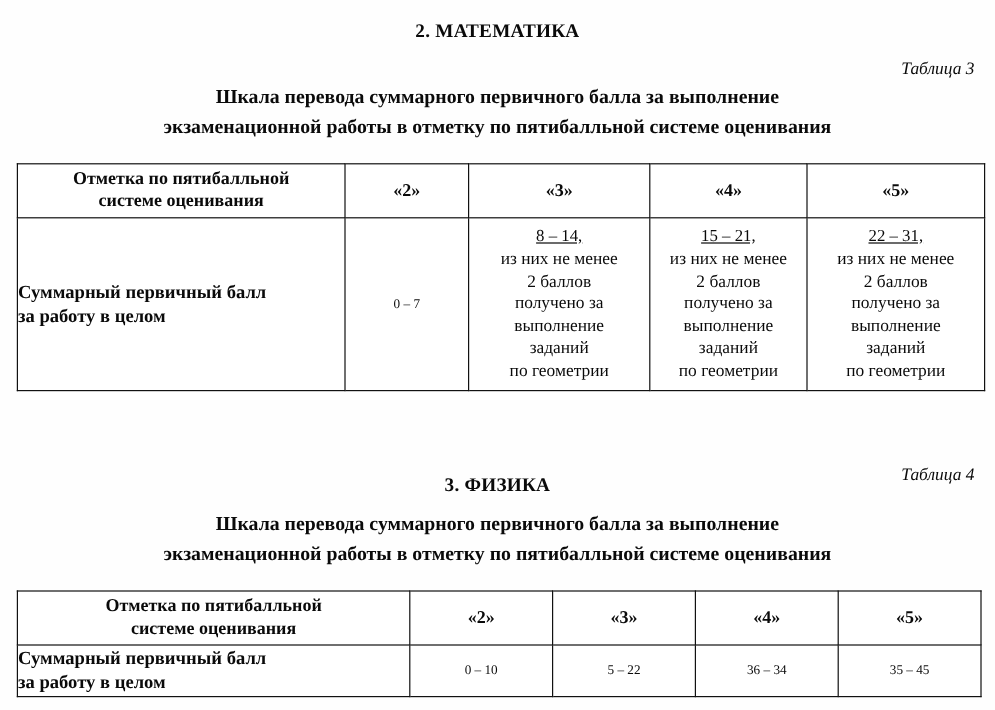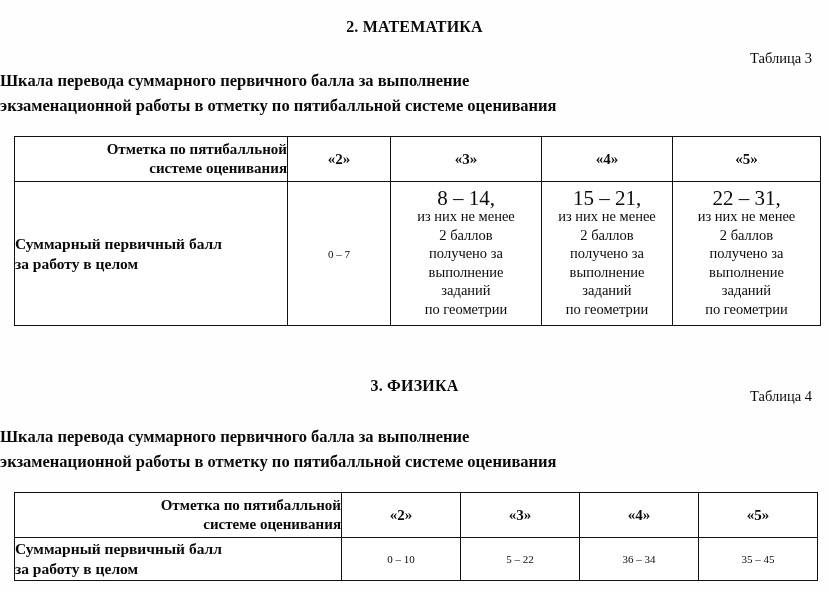--- a/index.html
+++ b/index.html
@@ -26,34 +26,36 @@
   .section-title {
     position: absolute;
     left: 0;
     width: 829px;
     text-align: center;
     font-weight: bold;
     font-size: 16px;
     letter-spacing: 0.2px;
   }
   #math-title { top: 18px; text-align: center; }
-  #phys-title { top: 377px; }
+  #phys-title { top: 396px; }
 
   .table-caption {
     position: absolute;
     right: 17px;
+    font-style: italic;
     font-size: 14.5px;
   }
   #caption-3 { top: 50px; }
   #caption-4 { top: 388px; }
 
   .scale-heading {
     position: absolute;
     left: 0;
     width: 829px;
+    text-align: center;
     font-weight: bold;
     font-size: 16.5px;
     line-height: 25px;
   }
   #math-heading { top: 68px; }
   #phys-heading { top: 424px; }
   .scale-heading .l1,
   .scale-heading .l2 { display: block; }
 
   
@@ -66,21 +68,21 @@
   table.grade-table td {
     border: 1.6px solid #111111;
     vertical-align: middle;
     padding: 0;
   }
 
   .hdr-label {
     font-weight: bold;
     font-size: 15px;
     line-height: 19px;
-    text-align: right;
+    text-align: center;
     padding: 4px 0 4px 6px;
   }
   .hdr-grade {
     font-weight: bold;
     font-size: 15px;
     text-align: center;
   }
   .row-label {
     font-weight: bold;
     font-size: 15.5px;
@@ -93,21 +95,21 @@
     font-size: 11px;
   }
   .val-multi {
     text-align: center;
     font-size: 14.5px;
     line-height: 18.5px;
     padding: 5px 2px;
     vertical-align: top;
   }
   .val-multi .ln { display: block; }
-  .val-multi .ln.first { font-size: 21px; }
+  .val-multi .ln.first { font-size: 14px; text-decoration: underline; }
 
   
   #table-math { left: 14px; top: 136px; width: 801px; }
   #table-math td.c0 { width: 272px; }
   #table-math td.c1 { width: 102px; }
   #table-math td.c2 { width: 150px; }
   #table-math td.c3 { width: 130px; }
   #table-math td.c4 { width: 147px; }
   #table-math tr.head td { height: 44px; }
   #table-math tr.body td { height: 143px; }

